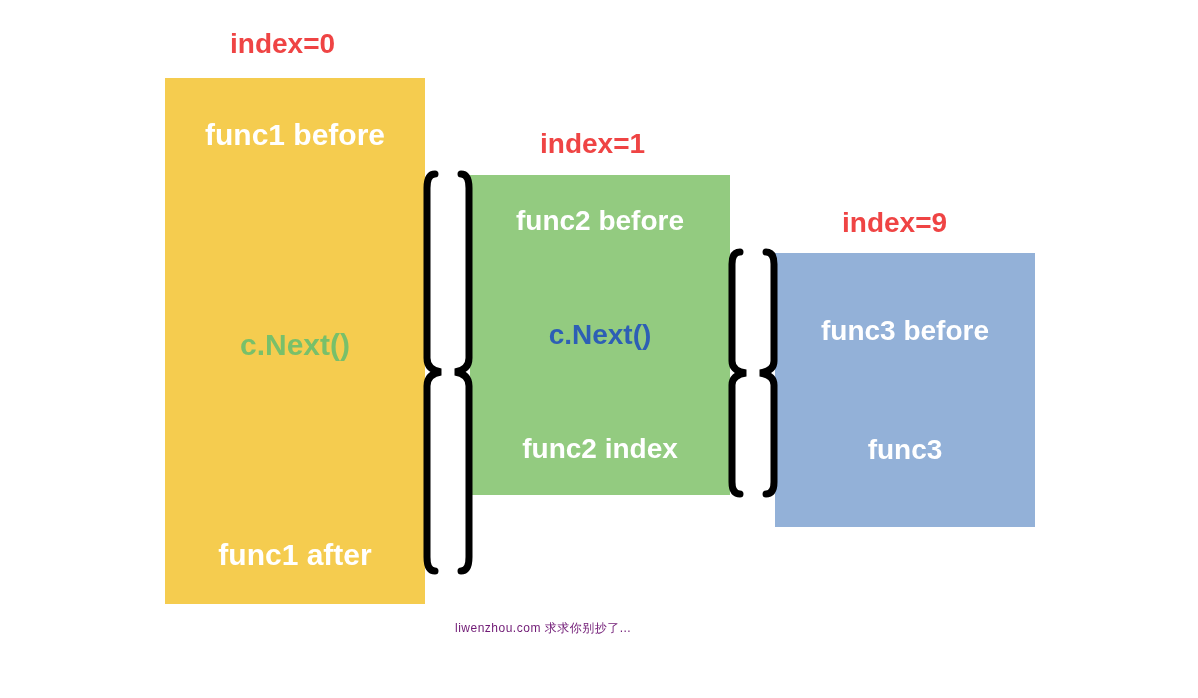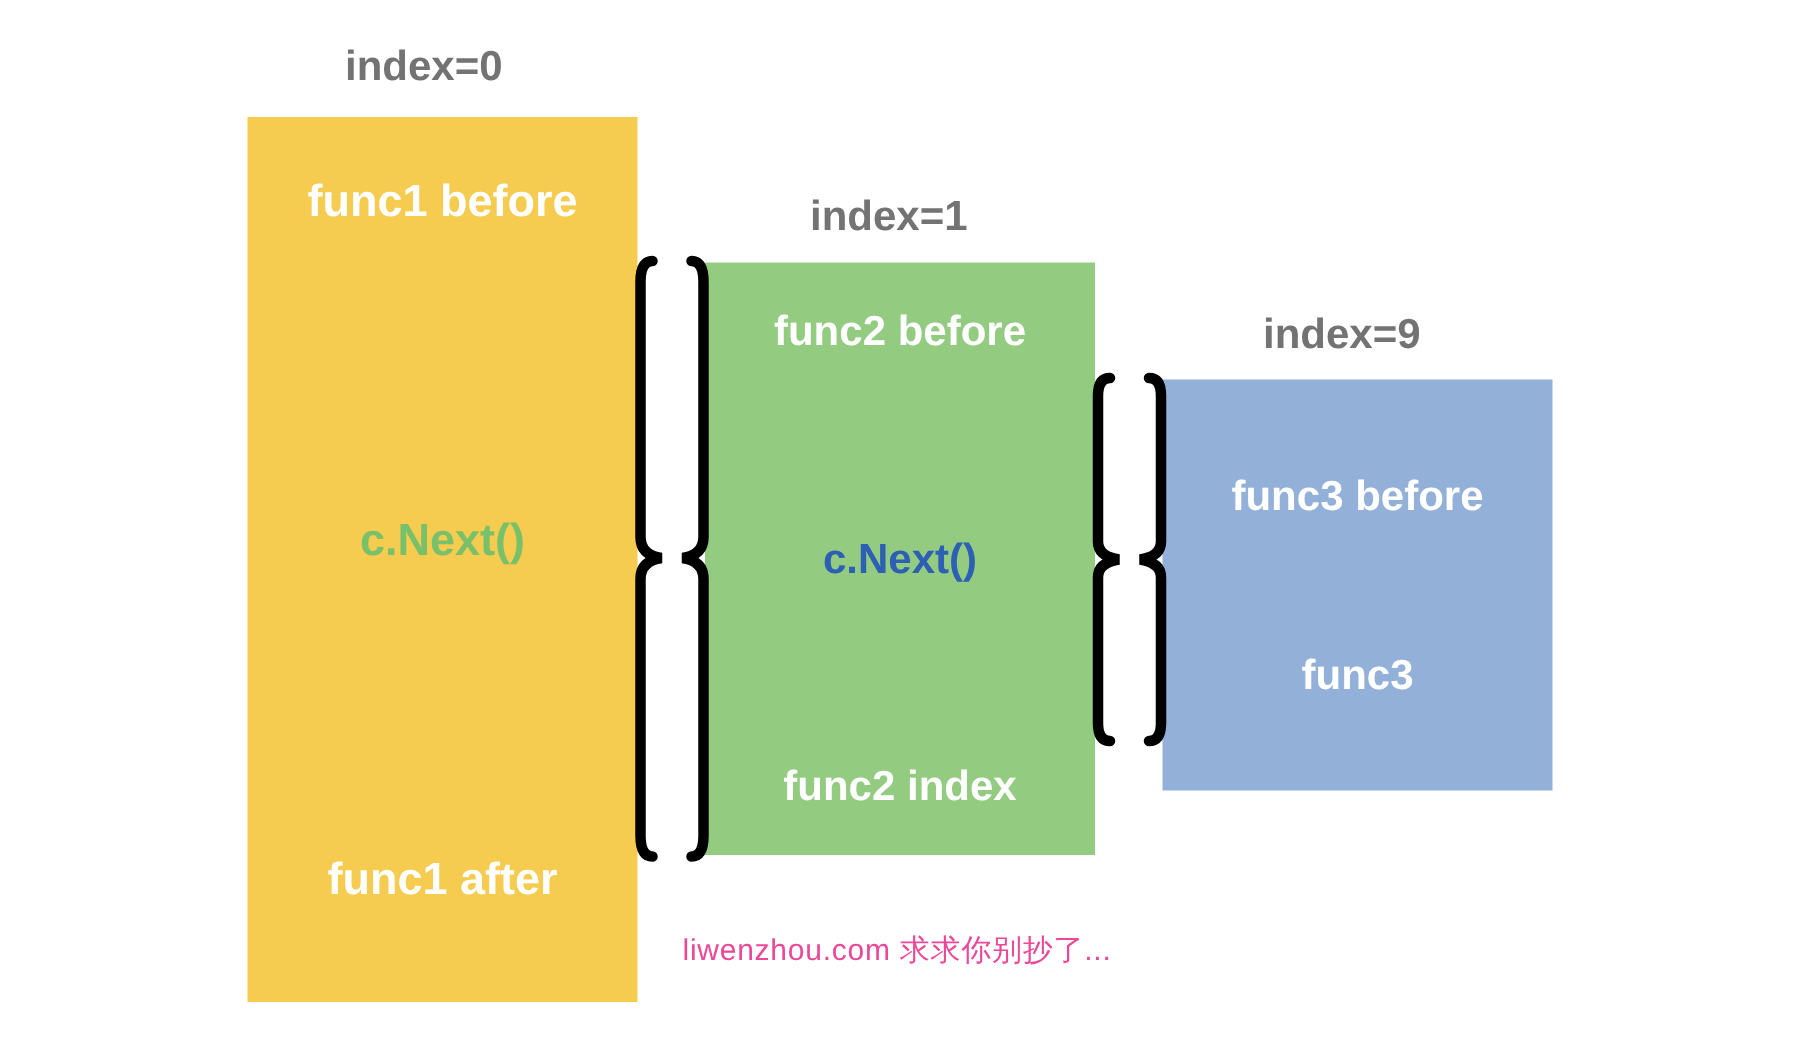--- a/index.html
+++ b/index.html
@@ -8,48 +8,48 @@
     height: 698px;
     position: relative;
     background: #fff;
     font-family: "Segoe UI", "Helvetica Neue", Arial, sans-serif;
     overflow: hidden;
   }
   .index-label {
     position: absolute;
     font-size: 28px;
     font-weight: 600;
-    color: #737373;
+    color: #ef4444;
   }
   .box {
     position: absolute;
     display: flex;
     flex-direction: column;
     align-items: center;
     color: #fff;
     font-weight: 700;
   }
   .box-yellow {
     background: #f5cc4f;
     left: 165px;
     top: 78px;
     width: 260px;
-    height: 590px;
+    height: 526px;
     justify-content: space-between;
     padding-top: 40px;
-    padding-bottom: 64px;
+    padding-bottom: 32px;
   }
   .box-yellow .line { font-size: 30px; }
   .box-yellow .next { color: #78c06a; }
   .box-green {
     background: #93cb80;
     left: 470px;
     top: 175px;
     width: 260px;
-    height: 395px;
+    height: 320px;
     justify-content: space-between;
     padding-top: 30px;
     padding-bottom: 30px;
   }
   .box-green .line { font-size: 28px; }
   .box-green .next { color: #2d5fb5; }
   .box-blue {
     background: #93b1d8;
     left: 775px;
     top: 253px;
@@ -60,22 +60,22 @@
   }
   .box-blue .line { font-size: 28px; }
   .brace {
     position: absolute;
     pointer-events: none;
   }
   .watermark {
     position: absolute;
     left: 455px;
     top: 620px;
-    font-size: 20px;
-    color: #ec4899;
+    font-size: 12px;
+    color: #701a75;
     letter-spacing: 0.5px;
   }
 </style>
 </head>
 <body>
 
 <div class="index-label" style="left:230px; top:28px;">index=0</div>
 <div class="index-label" style="left:540px; top:128px;">index=1</div>
 <div class="index-label" style="left:842px; top:207px;">index=9</div>
 

